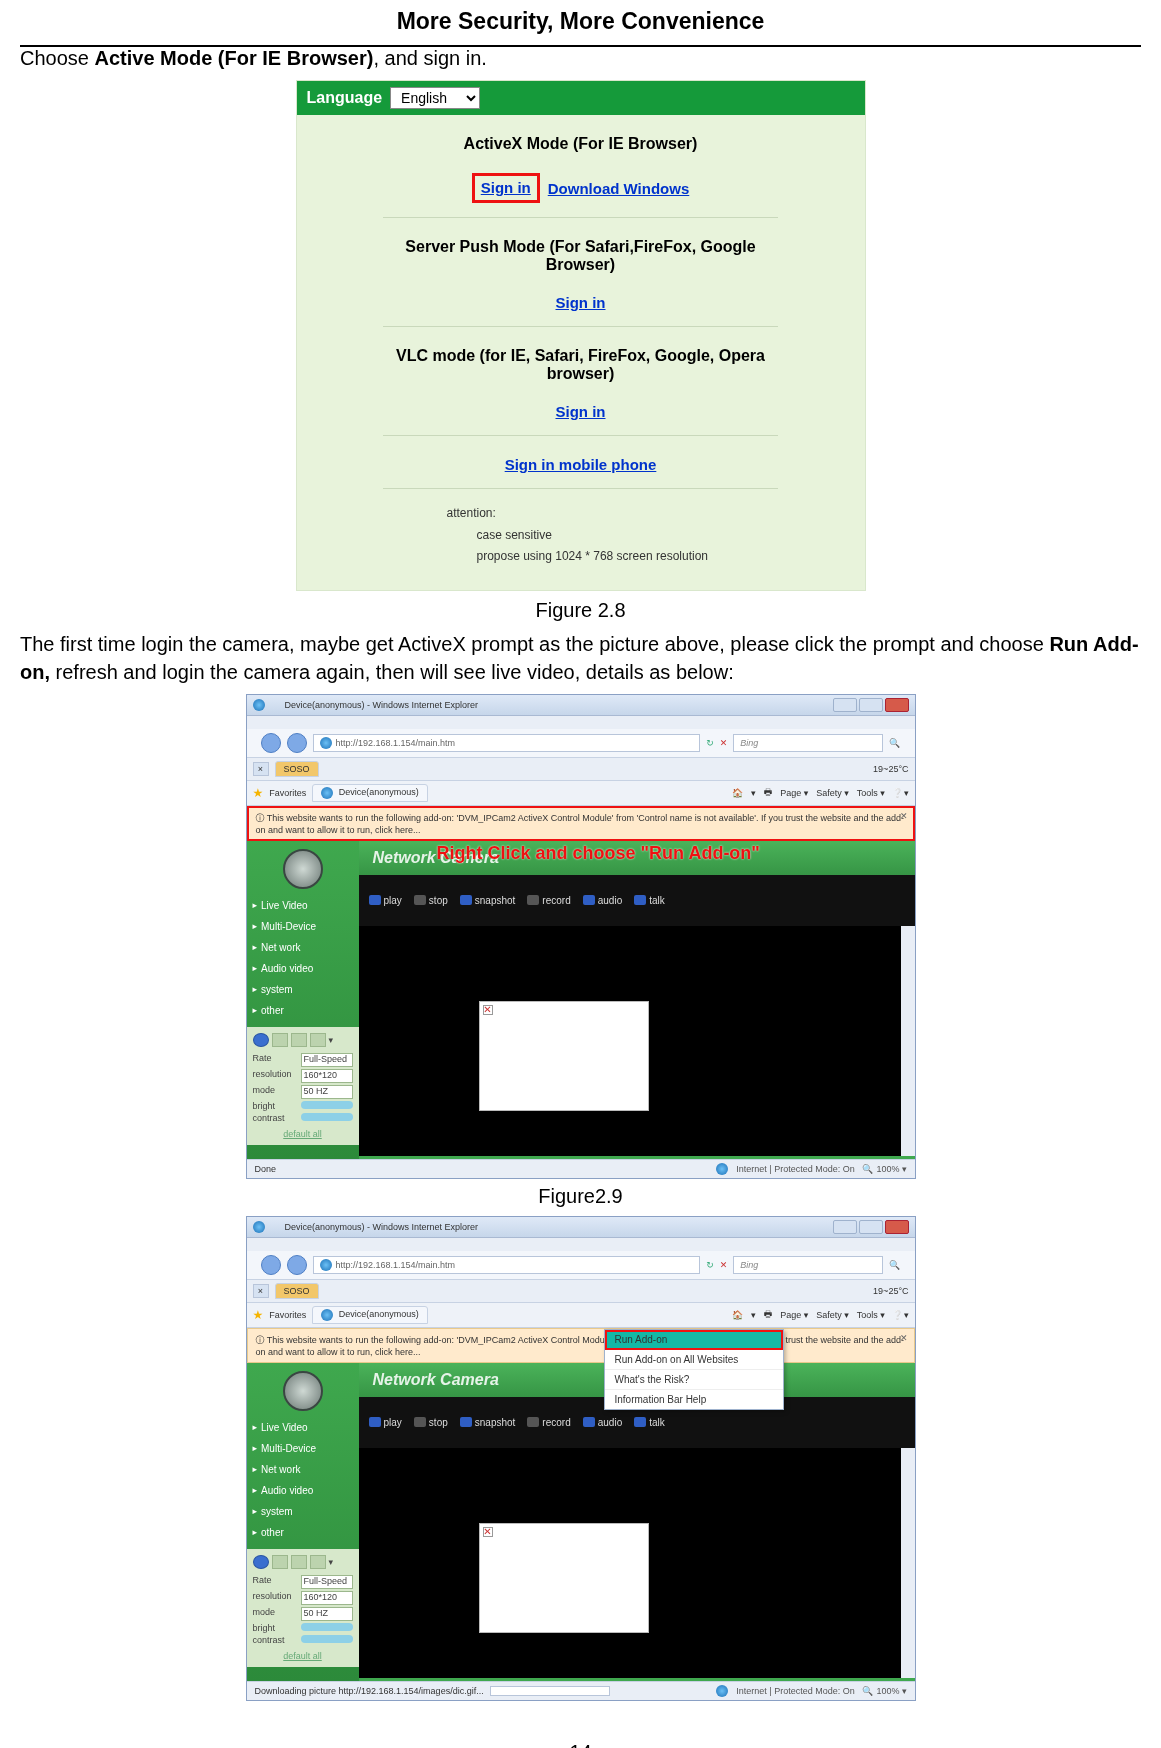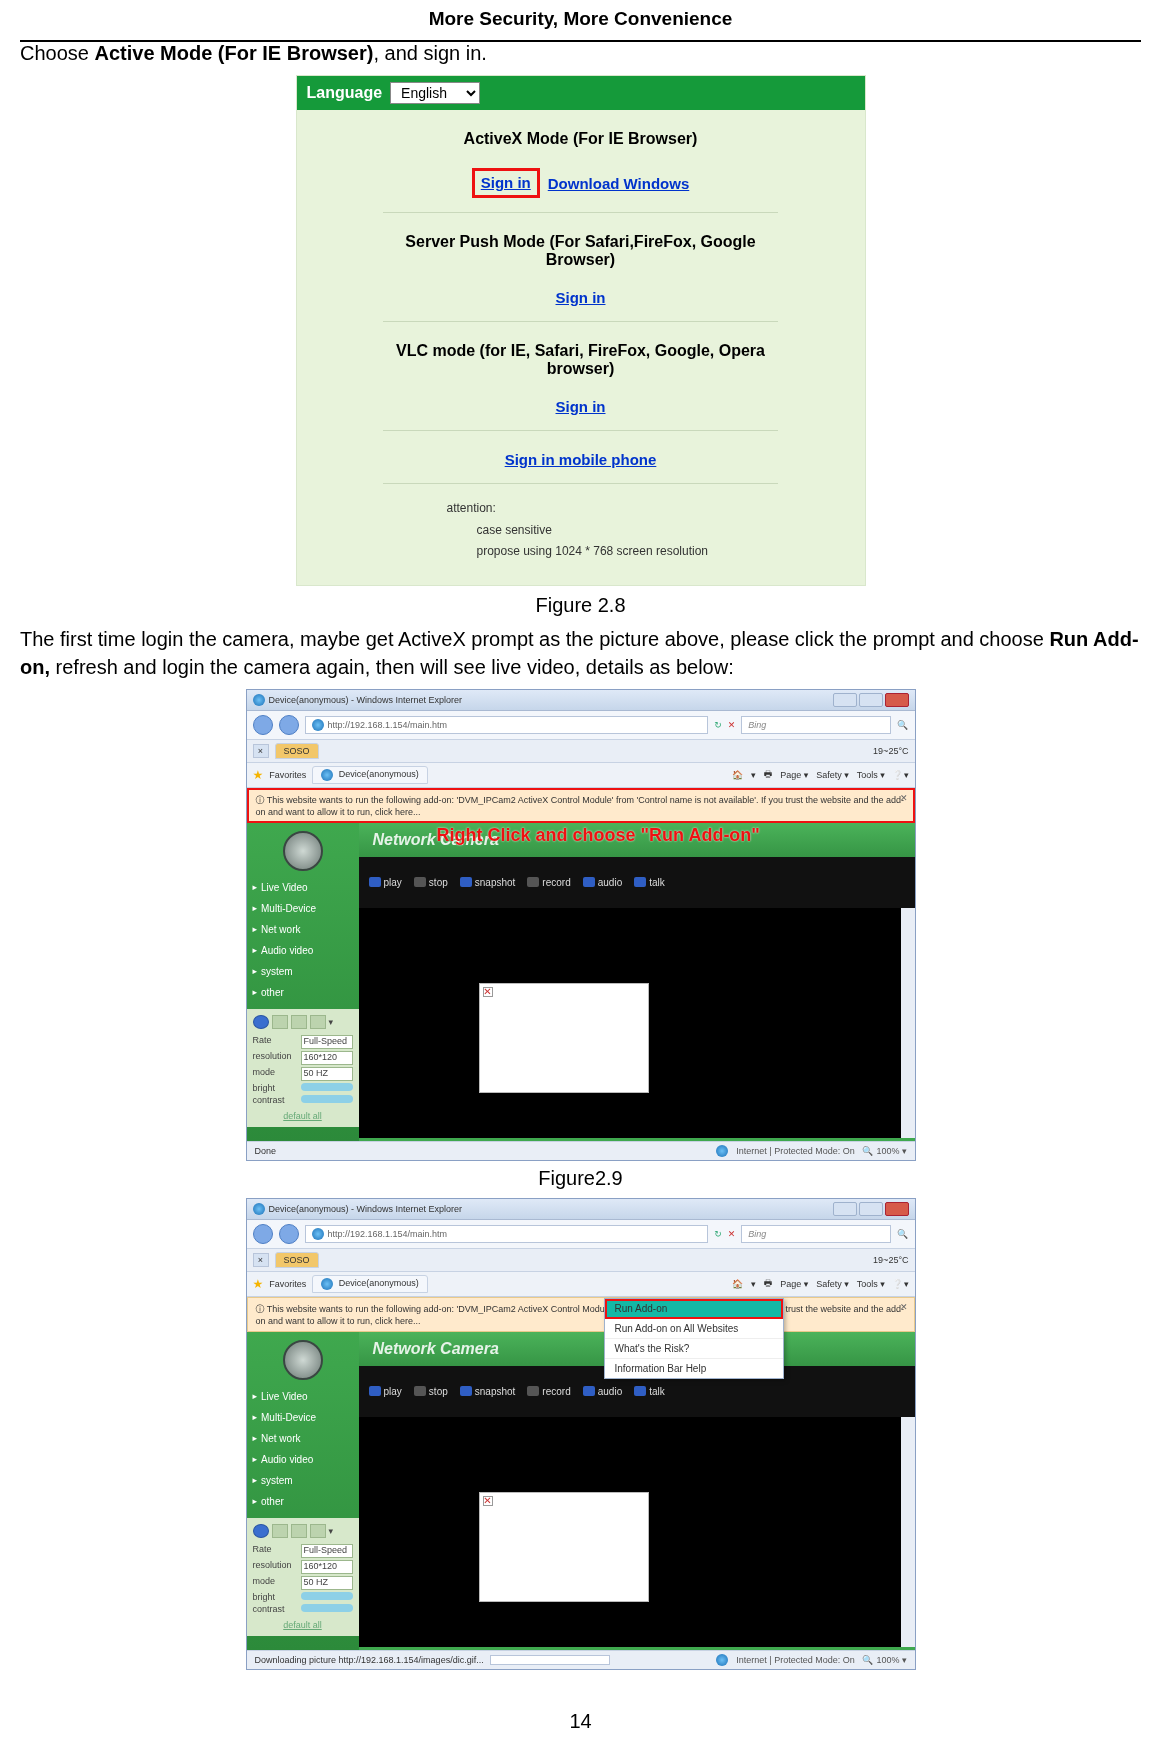--- a/index.html
+++ b/index.html
@@ -8,21 +8,21 @@
       width: 1161px;
       margin: 0 auto;
       background: #fff;
       color: #000;
       padding: 0 20px;
     }
     
     .header-title {
       text-align: center;
       font-weight: bold;
-      font-size: 19px;
+      font-size: 23px;
       padding: 8px 0 10px;
       border-bottom: 2px solid #000;
     }
     
     .instruction {
       font-size: 20px;
       margin-bottom: 10px;
     }
     .instruction b { font-weight: bold; }
     
@@ -117,31 +117,31 @@
       position: relative;
     }
     .ie-titlebar {
       display: flex;
       justify-content: space-between;
       align-items: center;
       background: linear-gradient(#dfe9f7, #c6d6ea);
       padding: 3px 6px;
       border-bottom: 1px solid #a9b9d2;
     }
-    .ie-title-left { display: flex; align-items: center; gap: 4px; }
+    .ie-title-left { display: flex; align-items: center; gap: 20px; }
     .ie-icon-globe {
       width: 12px; height: 12px; border-radius: 50%;
       background: radial-gradient(#6cc0f5, #1a6fb6);
     }
     .winbtns { display: flex; gap: 2px; }
     .winbtn { width: 24px; height: 14px; background: #d6e2f2; border: 1px solid #9fb2cd; border-radius: 2px; }
     .winbtn.close { background: #d65a4a; border-color: #a23; }
     .ie-addr {
       display: flex; align-items: center; gap: 6px;
-      background: #f3f6fb; padding: 4px 6px; border-bottom: 1px solid #c7d2e3;
+      background: #f3f6fb; padding: 4px 14px; border-bottom: 1px solid #c7d2e3; margin-top: 13px;
     }
     .nav-arrow {
       width: 20px; height: 20px; border-radius: 50%;
       background: #7ea9e6; border: 1px solid #4f7fc4;
     }
     .url-field {
       flex: 1; height: 18px; background: #fff; border: 1px solid #b8c5da;
       display: flex; align-items: center; padding: 0 6px; color: #666;
     }
     .ie-search {

